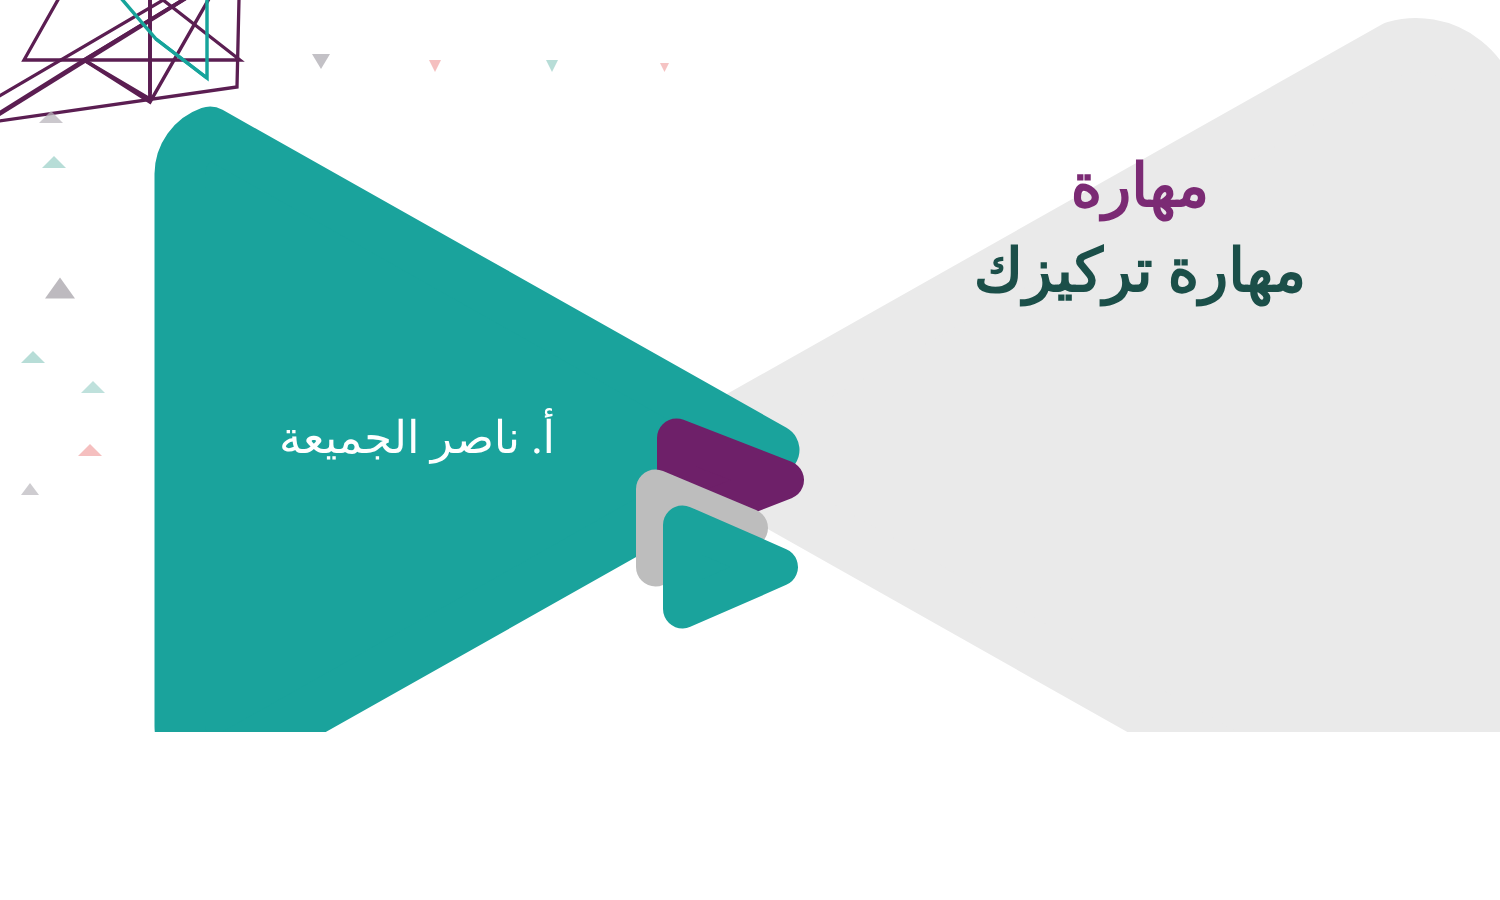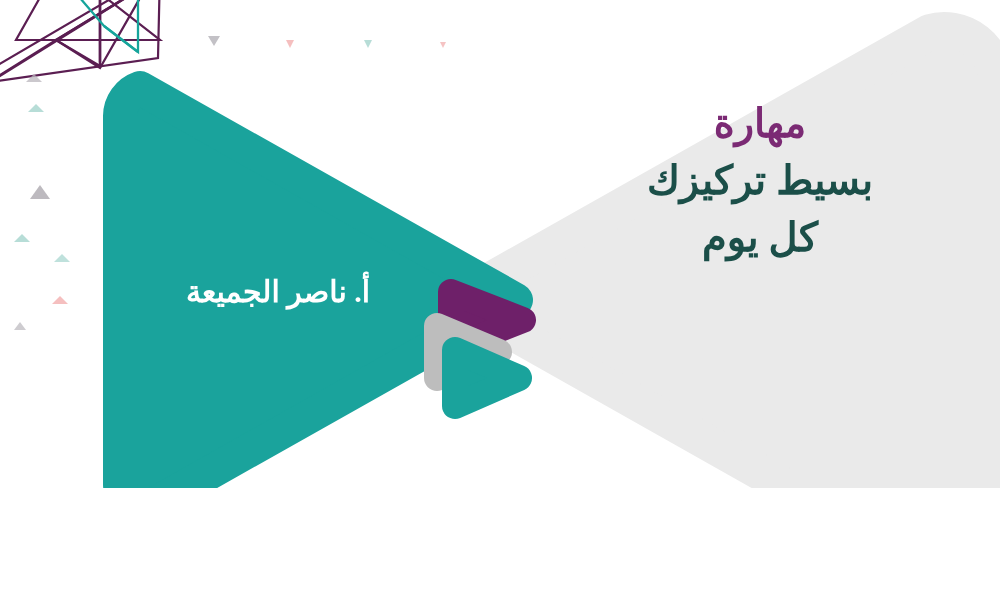--- a/index.html
+++ b/index.html
@@ -57,21 +57,21 @@
   #presenter-name {
     position: absolute;
     z-index: 6;
     left: 118px;
     top: 274px;
     width: 320px;
     text-align: center;
     direction: rtl;
     color: #ffffff;
     font-size: 30px;
-    font-weight: bold;
+    font-weight: normal;
     font-family: "Liberation Serif", "DejaVu Serif", serif;
     white-space: nowrap;
   }
 </style>
 </head>
 <body>
 
 <div id="slide">
 
   <svg class="layer" id="deco-layer" viewBox="0 0 1000 600">
@@ -171,19 +171,18 @@
       <path d="M 437 326 L 499 352 L 437 378 Z" fill="#BDBDBD" stroke="#BDBDBD" stroke-width="26" stroke-linejoin="round"></path>
     </g>
 
     <g>
       <path d="M 455 350 L 519 378 L 455 406 Z" fill="#1AA39C" stroke="#1AA39C" stroke-width="26" stroke-linejoin="round"></path>
     </g>
   </svg>
 
   <div id="heading-block">
     <span class="line purple">مهارة</span>
-    <span class="line green">بسيط تركيزك</span>
-    <span class="line green">كل يوم</span>
+    <span class="line green">مهارة تركيزك</span>
   </div>
 
   <div id="presenter-name">أ. ناصر الجميعة</div>
 
 </div>
 
 </body></html>

